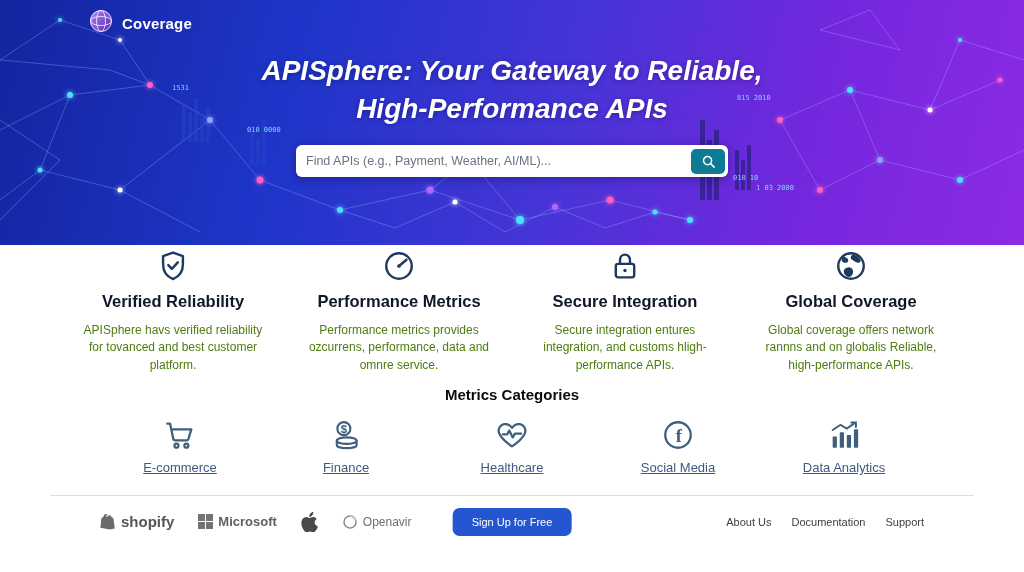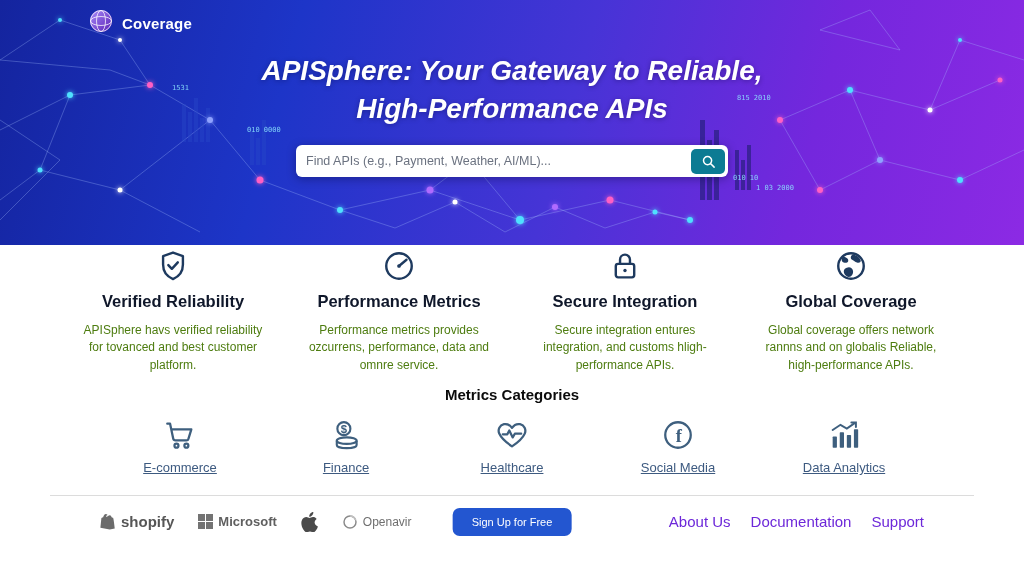--- a/index.html
+++ b/index.html
@@ -92,21 +92,21 @@
   .partner-shopify span { font-size:15px; font-weight:bold; color:#565656; }
   .partner-microsoft span { font-size:13px; font-weight:600; color:#5f5f5f; }
   .partner-openavir span { font-size:12px; color:#6f6f6f; }
   .cta {
     position:absolute; left:50%; transform:translateX(-50%);
     background:#2356d0; color:#fff; border:0; border-radius:7px;
     padding:8px 19px; font-size:11px; cursor:pointer;
     font-family:"Liberation Sans", sans-serif;
   }
   .footer-links { display:flex; gap:20px; }
-  .footer-link { font-size:15px; color:#6d28d9; cursor:pointer; text-decoration:none; }
+  .footer-link { font-size:11px; color:#404040; cursor:pointer; text-decoration:none; }
 </style>
 </head>
 <body>
 
 <header class="hero">
   <svg class="hero-bg" viewBox="0 0 1024 245" preserveAspectRatio="none">
     <defs>
       <filter id="glow" x="-120%" y="-120%" width="340%" height="340%">
         <feGaussianBlur stdDeviation="2.6" result="b"></feGaussianBlur>
         <feMerge>

